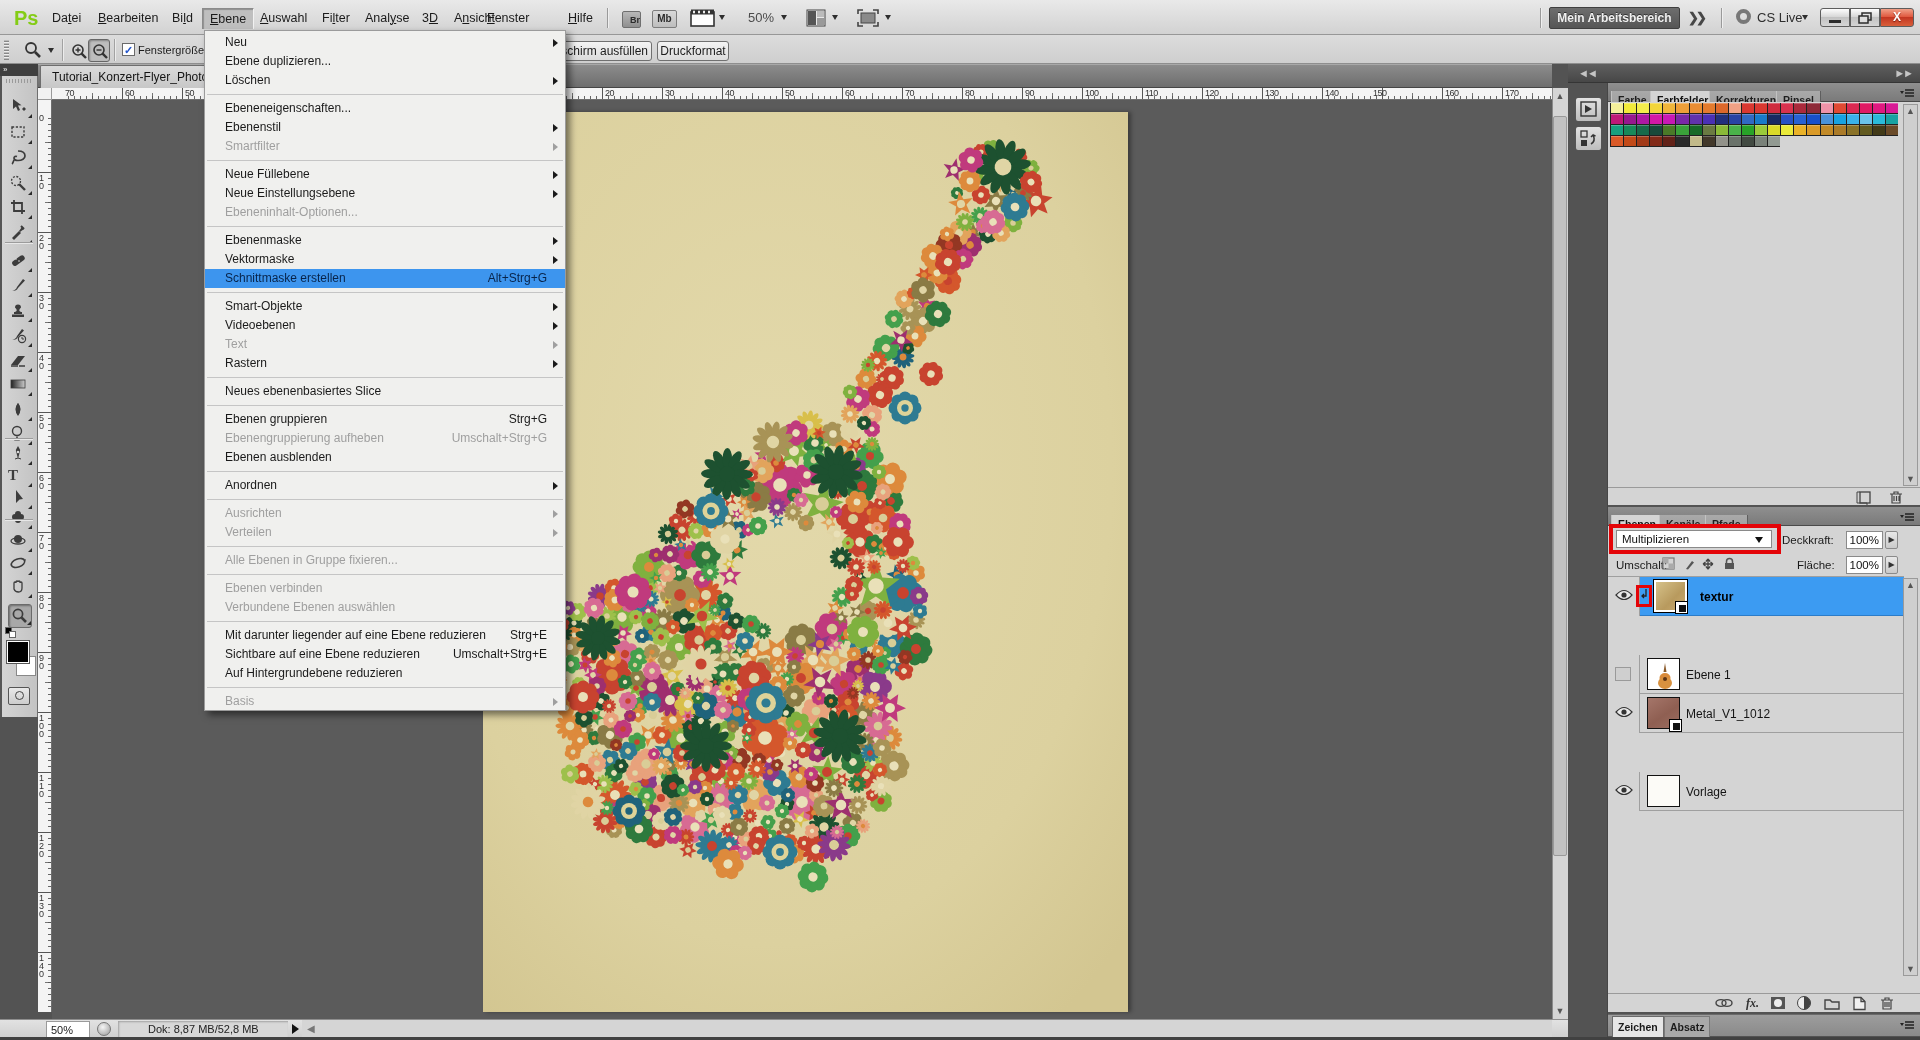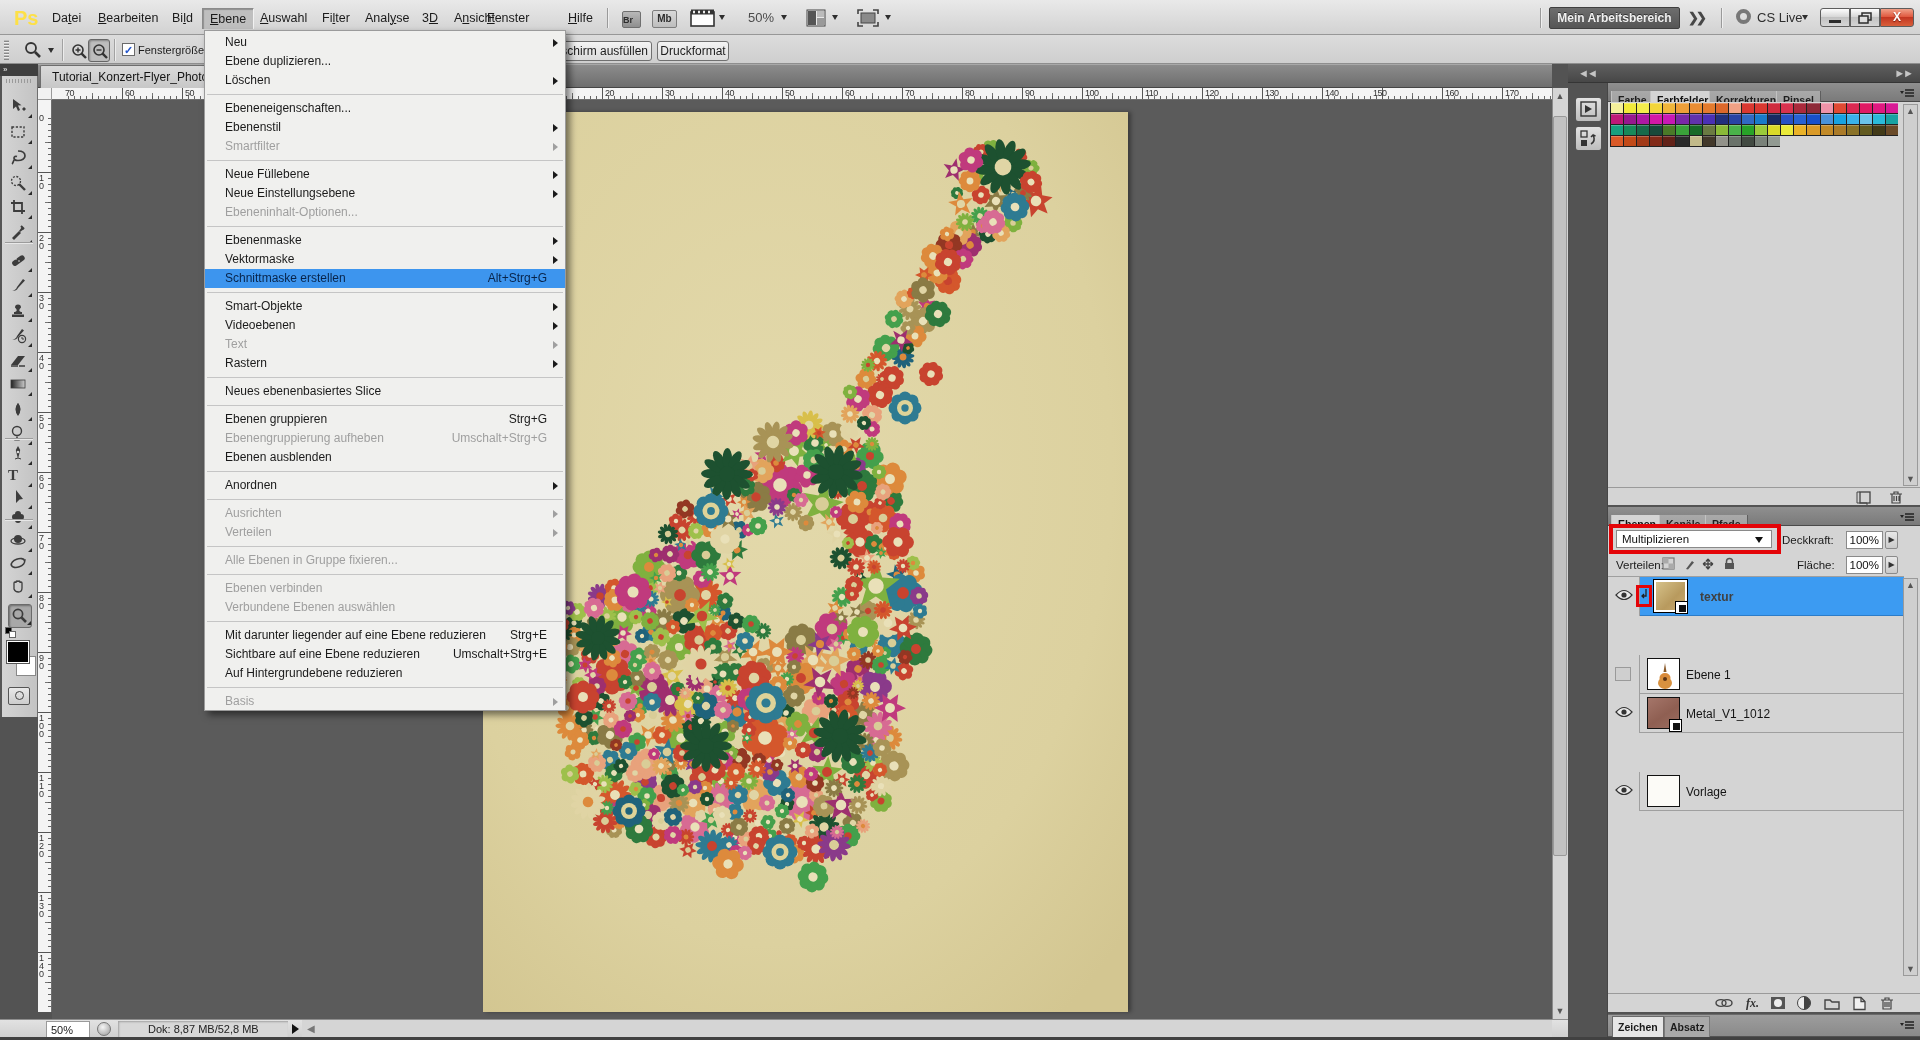--- a/index.html
+++ b/index.html
@@ -1,24 +1,24 @@
 <!DOCTYPE html>
 <html><head><meta charset="utf-8"><style>
 *{margin:0;padding:0;box-sizing:border-box}
 html,body{width:1920px;height:1040px;overflow:hidden;font-family:"Liberation Sans",sans-serif}
 #app{position:relative;width:1920px;height:1040px;background:#535353}
 .abs{position:absolute}
 
 #menubar{left:0;top:0;width:1920px;height:35px;background:linear-gradient(#e9e9e9,#d2d2d2);border-bottom:1px solid #979797}
-#pslogo{left:14px;top:7px;font:bold 20px "Liberation Sans";color:#fde047;letter-spacing:0px}
+#pslogo{left:14px;top:7px;font:bold 20px "Liberation Sans";color:#84cc16;letter-spacing:0px}
 .mtop{top:8px;height:21px;line-height:21px;font-size:12.5px;color:#1b1b1b;padding:0 7px}
 .mtop u{text-decoration-thickness:1px}
 #mEbene{background:#bfbfbf;border:1px solid #8b8b8b;border-right-color:#f2f2f2;border-bottom:none;box-shadow:inset 1px 1px 1px rgba(0,0,0,.25)}
 .vsep{top:8px;width:1px;height:20px;background:#9a9a9a;box-shadow:1px 0 0 #efefef}
-#brbtn{left:622px;top:11px;width:19px;height:17px;background:linear-gradient(#b8b8b8,#8f8f8f);border:1px solid #6f6f6f;border-radius:2px;font:bold 9px "Liberation Sans";color:#2c2c2c;text-align:left;line-height:16px}
+#brbtn{left:622px;top:11px;width:19px;height:17px;background:linear-gradient(#b8b8b8,#8f8f8f);border:1px solid #6f6f6f;border-radius:2px;font:bold 9px "Liberation Sans";color:#2c2c2c;text-align:right;line-height:16px}
 #mbbtn{left:652px;top:10px;width:25px;height:18px;background:linear-gradient(#d9d9d9,#bdbdbd);border:1px solid #7d7d7d;border-radius:2px;font:bold 10px "Liberation Sans";color:#2c2c2c;text-align:center;line-height:16px}
 .dda{width:0;height:0;border-left:3.5px solid transparent;border-right:3.5px solid transparent;border-top:5px solid #2e2e2e}
 #zoomtxt{left:748px;top:10px;font-size:13px;color:#4c4c4c}
 #mwork{left:1549px;top:7px;width:131px;height:22px;background:linear-gradient(#6e6e6e,#555);border:1px solid #3f3f3f;border-radius:2px;color:#f0f0f0;font:bold 12px "Liberation Sans";text-align:center;line-height:20px;text-shadow:0 -1px 0 #333}
 #chev{left:1688px;top:10px;font:bold 13px "Liberation Sans";color:#474747;letter-spacing:-3px}
 #cslive{left:1757px;top:10px;font-size:13px;color:#2e2e2e}
 #csring{left:1736px;top:9px;width:15px;height:15px;border:4px solid #787878;border-radius:50%}
 .winbtn{top:8px;height:19px;border:1px solid #5d5d5d;background:linear-gradient(#fdfdfd,#d8d8d8 45%,#c2c2c2 50%,#d5d5d5);text-align:center}
 #wmin{left:1820px;width:30px;border-radius:3px 0 0 3px}
 #wres{left:1850px;width:30px}
@@ -2497,21 +2497,21 @@
           <path d="M0 2 l4 0 -2 3z" fill="#222"></path>
           <path d="M5 1h9M5 4h9M5 7h9" stroke="#222" stroke-width="1.4"></path>
         </svg>
   </div>
   <div class="pcontent" style="top:443px;height:486px">
     <div class="abs" id="redbox1"></div>
     <div class="abs" id="blend">Multiplizieren<span style="position:absolute;right:8px;top:6px;width:0;height:0;border-left:4px solid transparent;border-right:4px solid transparent;border-top:6px solid #111"></span></div>
     <span class="plabel" style="left:174px;top:8px">Deckkraft:</span>
     <div class="pctrl" style="left:238px;top:5px">100%</div>
     <div class="pspin" style="left:277px;top:5px">▶</div>
-    <span class="plabel" style="left:8px;top:33px">Verteilen:</span>
+    <span class="plabel" style="left:8px;top:33px">Umschalt:</span>
     <svg width="80" height="14" viewBox="0 0 80 14" style="position:absolute;left:54px;top:31px">
           <rect x="1" y="1" width="11" height="11" fill="none" stroke="#777" stroke-width="1.2"></rect>
           <path d="M1 1h5.5v5.5H1zM6.5 6.5H12V12H6.5z" fill="#aaa"></path>
           <path d="M24 12 l6-8 2 1.5 -6 7z" fill="#555"></path>
           <path d="M46 2 v10 M41 7 h10 M46 2 l-2 2.5 M46 2 l2 2.5 M46 12 l-2-2.5 M46 12 l2-2.5 M41 7 l2.5-2 M41 7 l2.5 2 M51 7 l-2.5-2 M51 7 l-2.5 2" stroke="#444" stroke-width="1.3" fill="none"></path>
           <rect x="63" y="6" width="9" height="6" fill="#555"></rect>
           <path d="M64.5 6 v-1.5 a3 3 0 0 1 6 0 V6" fill="none" stroke="#555" stroke-width="1.5"></path>
         </svg>
     <span class="plabel" style="left:189px;top:33px">Fläche:</span>
     <div class="pctrl" style="left:238px;top:30px">100%</div>
@@ -2520,21 +2520,21 @@
           <div class="lrow sel" style="top:0px">
             <div class="leye"><svg width="18" height="12" viewBox="0 0 18 12">
                 <path d="M1 6 Q9 -3 17 6 Q9 15 1 6z" fill="#e8e8e8" stroke="#333" stroke-width="1.2"></path>
                 <circle cx="9" cy="6" r="2.6" fill="#333"></circle>
               </svg></div>
             <div class="lthumb" style="left:46px;border:2px solid #fff;outline:1px solid #000;background:linear-gradient(135deg,#d6c28a,#b89a5e 60%,#caa96e)">
               <div style="position:absolute;right:-3px;bottom:-4px;width:13px;height:13px;background:#fff;border:1px solid #000">
                 <div style="position:absolute;right:1px;bottom:1px;width:7px;height:7px;background:#111"></div>
               </div>
             </div>
-            <span class="lname" style="left:92px;color:#404040;font-weight:bold">textur</span>
+            <span class="lname" style="left:92px;color:#000000;font-weight:bold">textur</span>
             <div id="redbox2"><svg width="12" height="14" viewBox="0 0 12 14">
                 <path d="M7 1 v7 h-4 M5 6 l-2 2 2 2" stroke="#222" stroke-width="1.3" fill="none"></path>
               </svg></div>
           </div>
           <div class="lrow" style="top:78px">
             <div class="leye">
               <div style="margin:12px 0 0 7px;width:16px;height:14px;border:1px solid #9a9a9a;background:#cfcfcf"></div>
             </div>
             <div class="lthumb" style="background:#fff"><svg width="34" height="33" viewBox="0 0 34 33">
                 <path d="M17 4 l1.5 9 h-3z" fill="#8a5a2a"></path>

